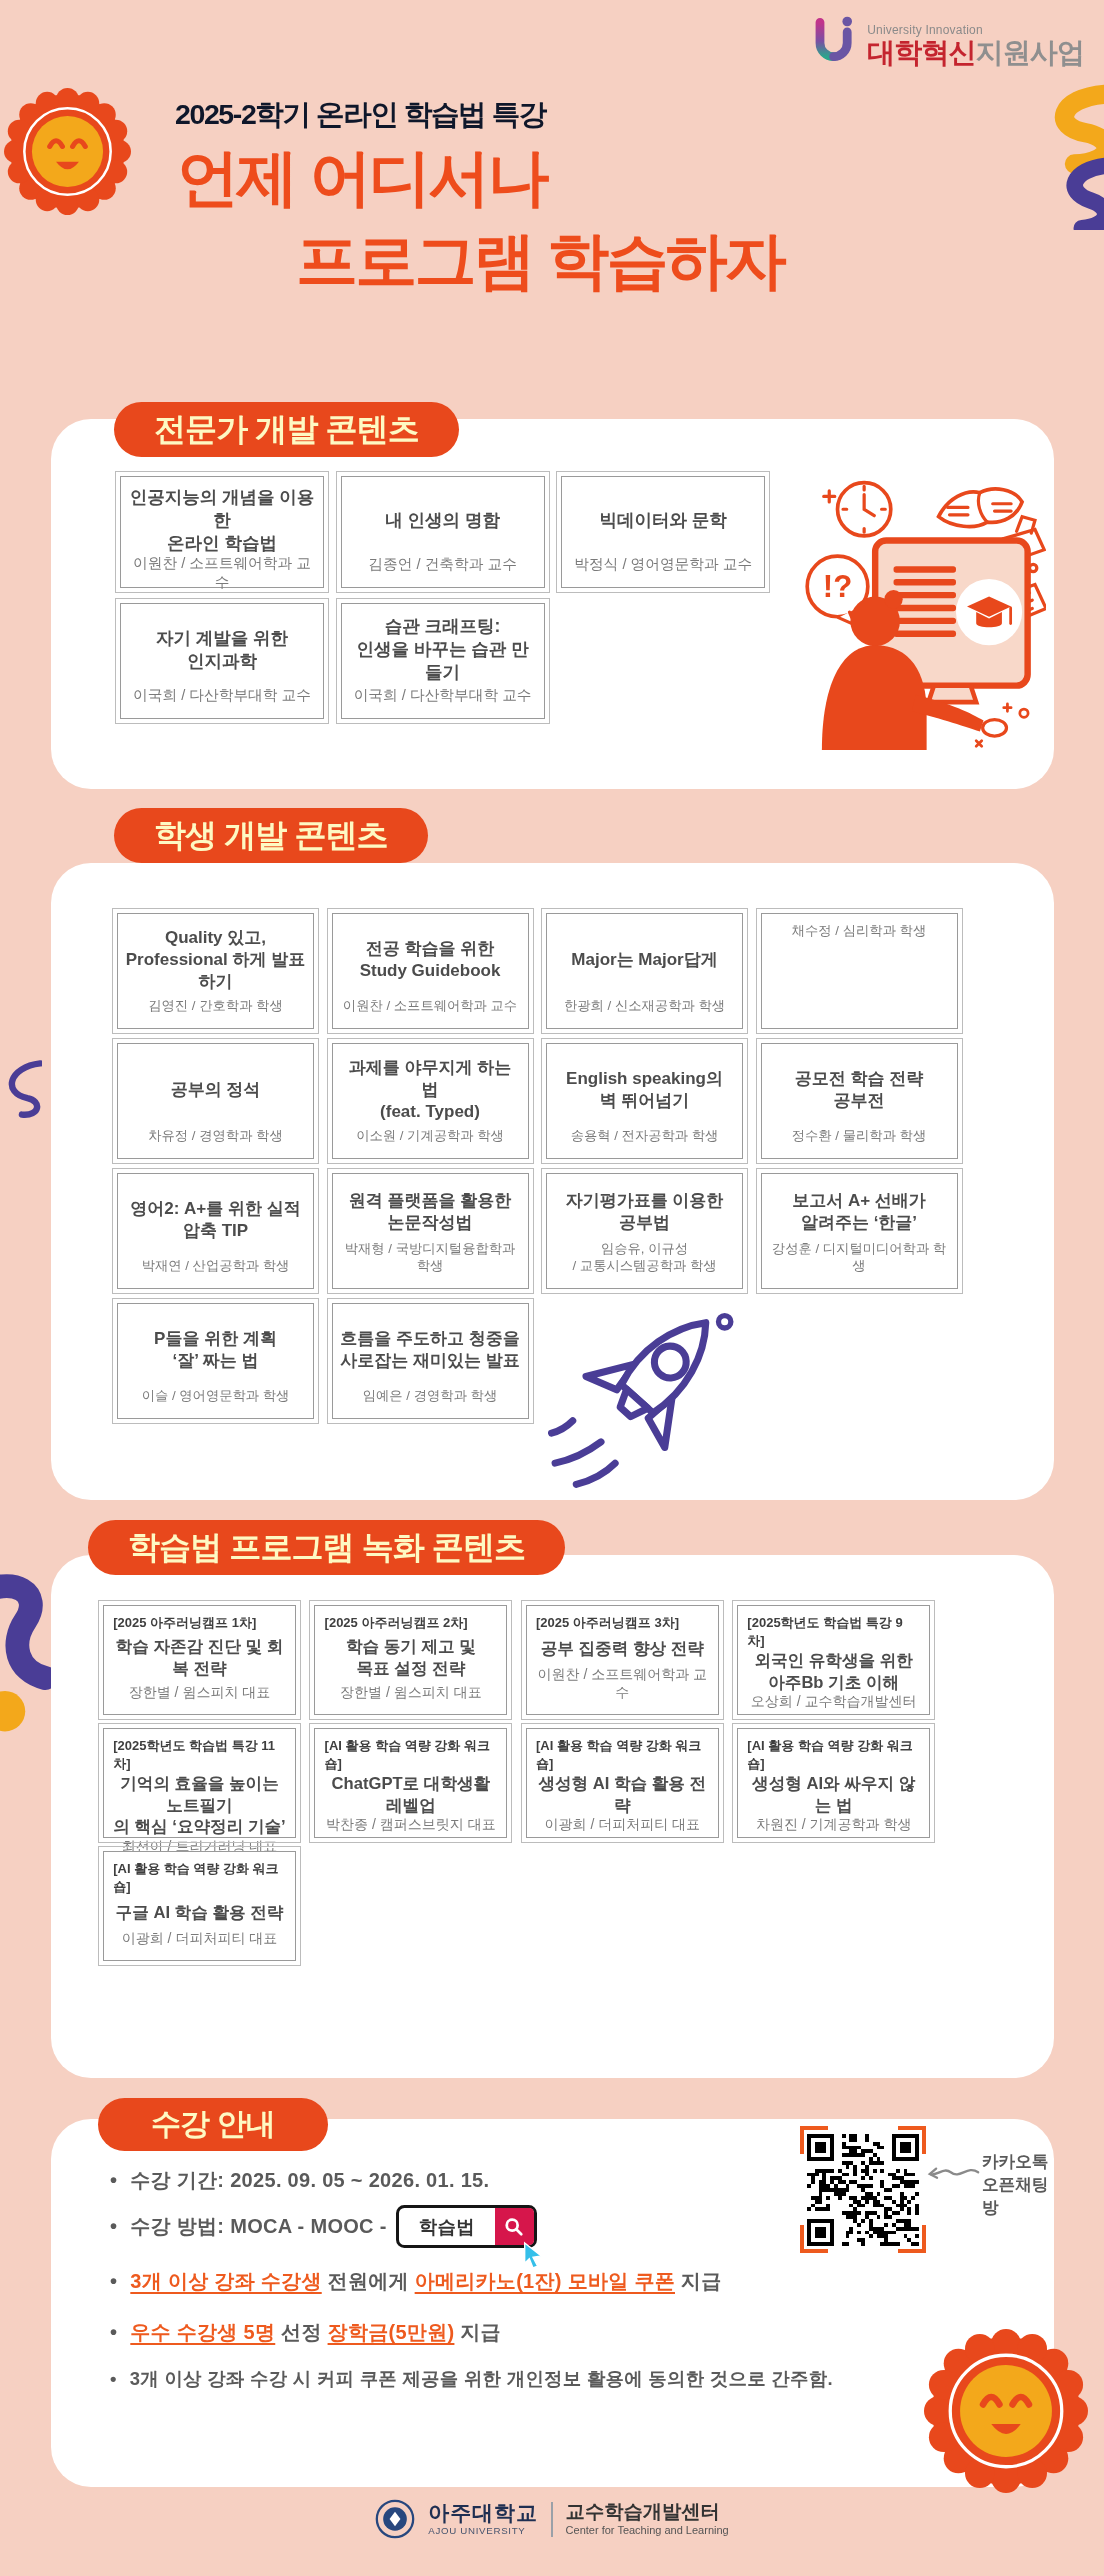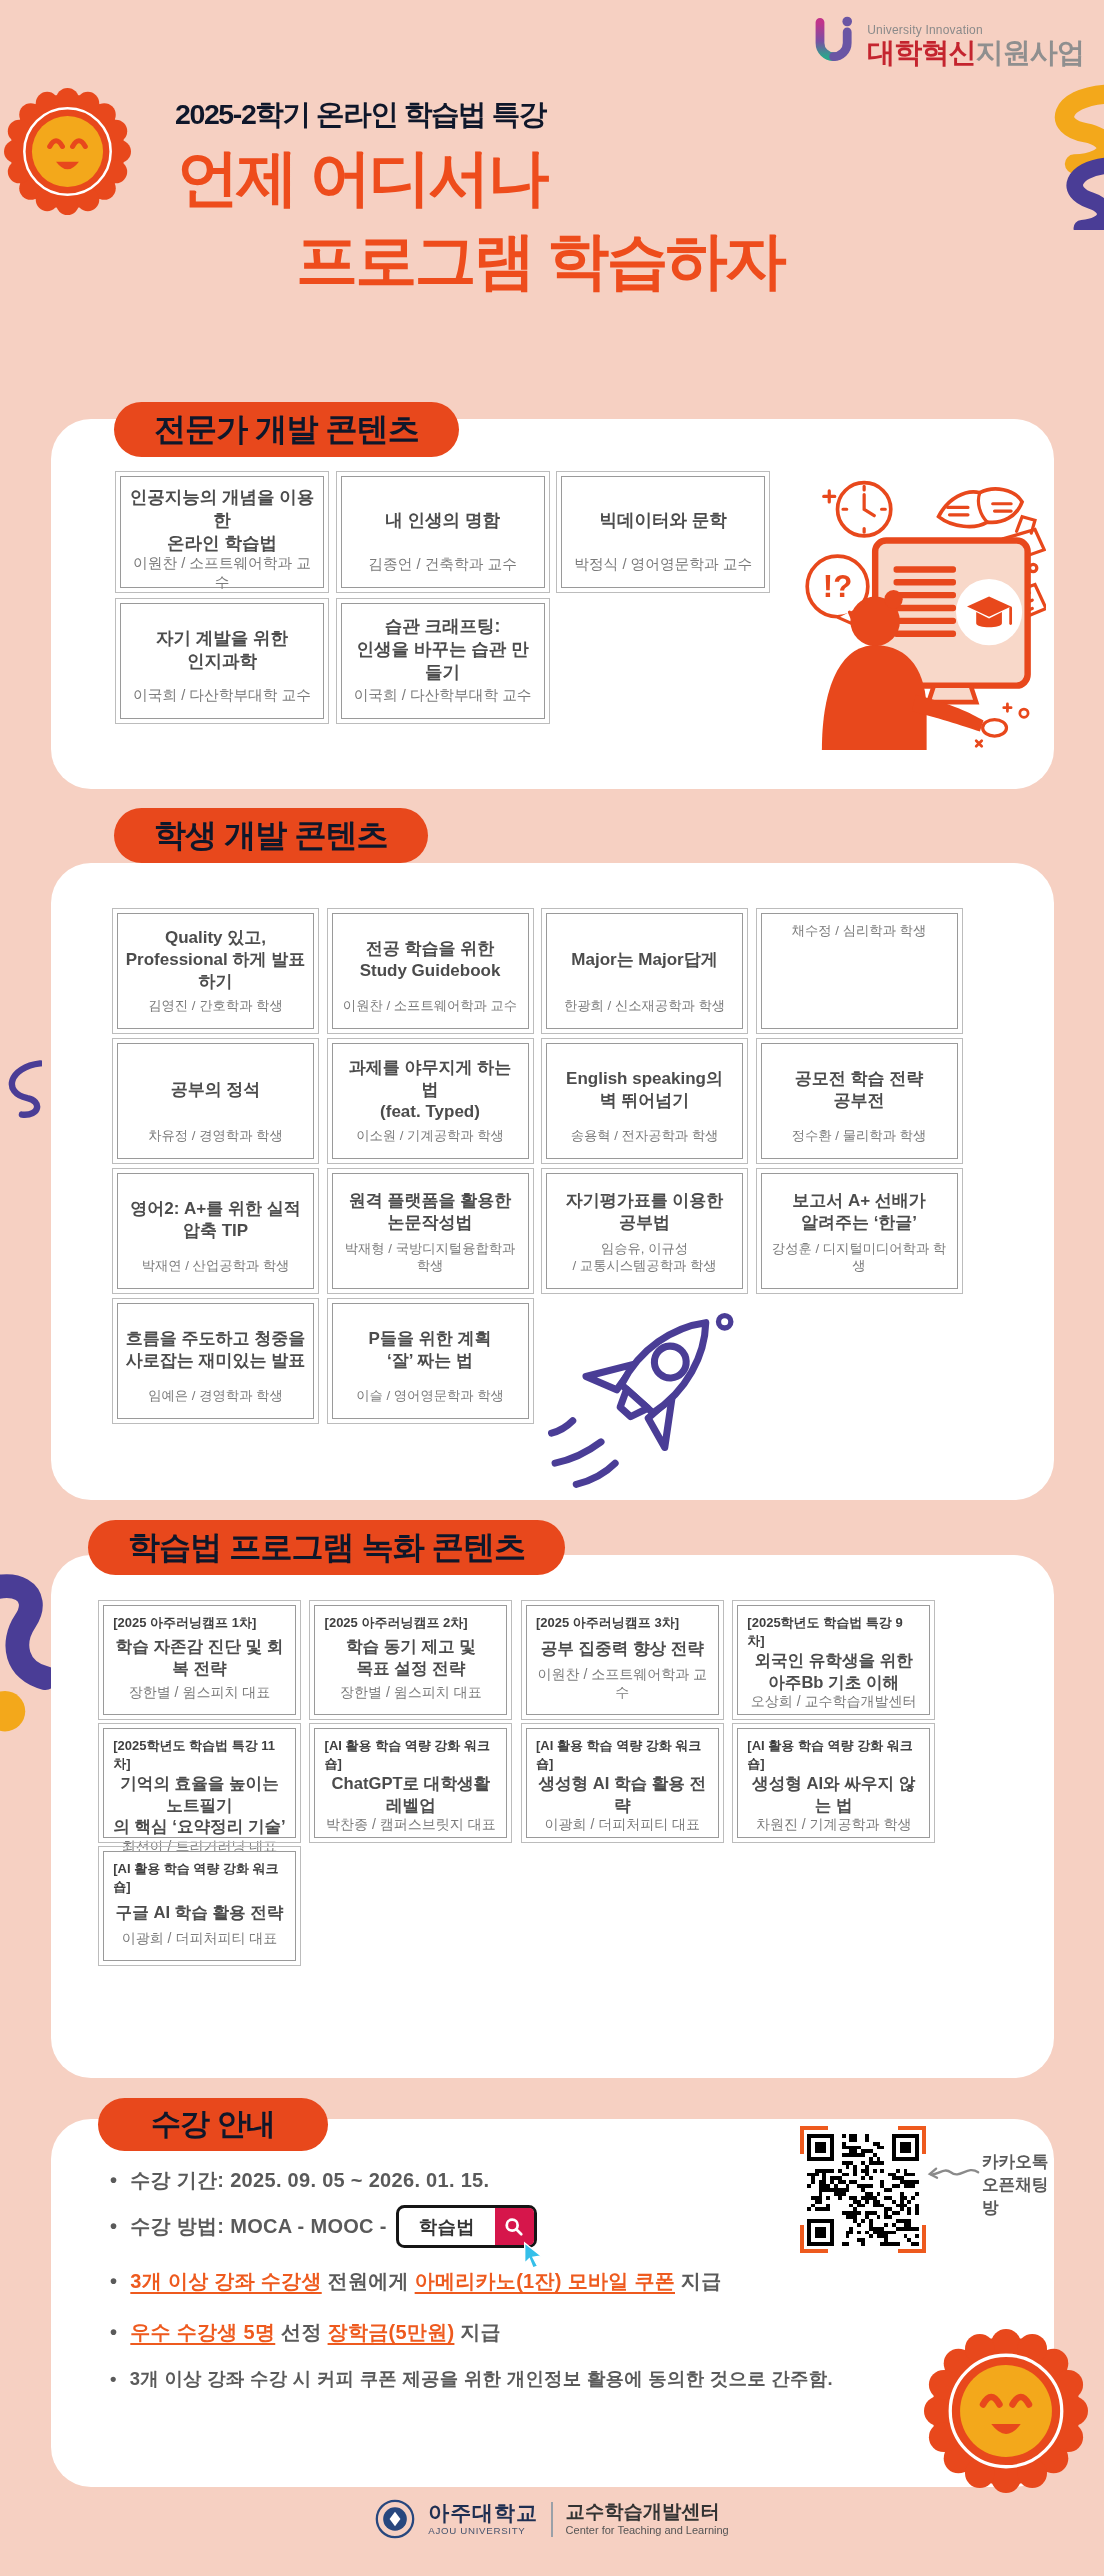--- a/index.html
+++ b/index.html
@@ -17,21 +17,21 @@
   .title-line{position:absolute;font-size:62px;font-weight:bold;color:#ee4c1c;letter-spacing:-2.8px;z-index:2;}
   .title-1{left:177px;top:136px;}
   .title-2{left:296px;top:219px;}
 
   
   .panel{position:absolute;left:51px;width:1003px;background:#fff;border-radius:40px;z-index:1;}
   #panel-expert{top:419px;height:370px;}
   #panel-student{top:863px;height:637px;}
   #panel-recorded{top:1555px;height:523px;}
   #panel-info{top:2119px;height:368px;}
-  .pill{position:absolute;background:#e8481c;color:#0f172a;font-weight:bold;border-radius:919px;
+  .pill{position:absolute;background:#e8481c;color:#fef9c3;font-weight:bold;border-radius:919px;
     z-index:3;letter-spacing:-0.9px;display:flex;align-items:center;justify-content:center;height:55px;padding:0 40px;font-size:32px;}
   #pill-expert{left:114px;top:402px;}
   #pill-student{left:114px;top:808px;}
   #pill-recorded{left:88px;top:1520px;}
   #pill-info{left:98px;top:2098px;height:53px;padding:0 53px;font-size:30px;}
 
   
   .grid{position:absolute;display:grid;z-index:2;}
   .card{background:#fff;border:1.5px solid #9a9a9a;outline:1.3px solid #bcbcbc;outline-offset:4.6px;
     display:flex;flex-direction:column;align-items:center;text-align:center;padding:9.2px 7.4px;box-sizing:border-box;}
@@ -277,28 +277,28 @@
 공부법</div>
           <div class="card-speaker">임승유, 이규성
 / 교통시스템공학과 학생</div>
         </div>
         <div class="card">
           <div class="card-title">보고서 A+ 선배가
 알려주는 ‘한글’</div>
           <div class="card-speaker">강성훈 / 디지털미디어학과 학생</div>
         </div>
         <div class="card">
+          <div class="card-title">P들을 위한 계획
+‘잘’ 짜는 법</div>
+          <div class="card-speaker">이슬 / 영어영문학과 학생</div>
+        </div>
+        <div class="card">
           <div class="card-title">흐름을 주도하고 청중을
 사로잡는 재미있는 발표</div>
           <div class="card-speaker">임예은 / 경영학과 학생</div>
-        </div>
-        <div class="card">
-          <div class="card-title">P들을 위한 계획
-‘잘’ 짜는 법</div>
-          <div class="card-speaker">이슬 / 영어영문학과 학생</div>
         </div>
       </div>
 
     <svg class="deco z2" style="left:497px;top:434px;" width="212" height="198" viewBox="0 0 120 112">
       <g transform="rotate(42 60 50)" stroke="#4a3d96" stroke-width="4" fill="#fff" stroke-linejoin="round">
         <path d="M44 48 L28 72 L46 66 Z"></path>
         <path d="M72 48 L88 72 L70 66 Z"></path>
         <path d="M58 4 C70 18 76 40 70 62 L46 62 C40 40 46 18 58 4 Z"></path>
         <circle cx="58" cy="34" r="9"></circle>
         <path d="M50 62 h16 l-4 10 h-8 Z"></path>

